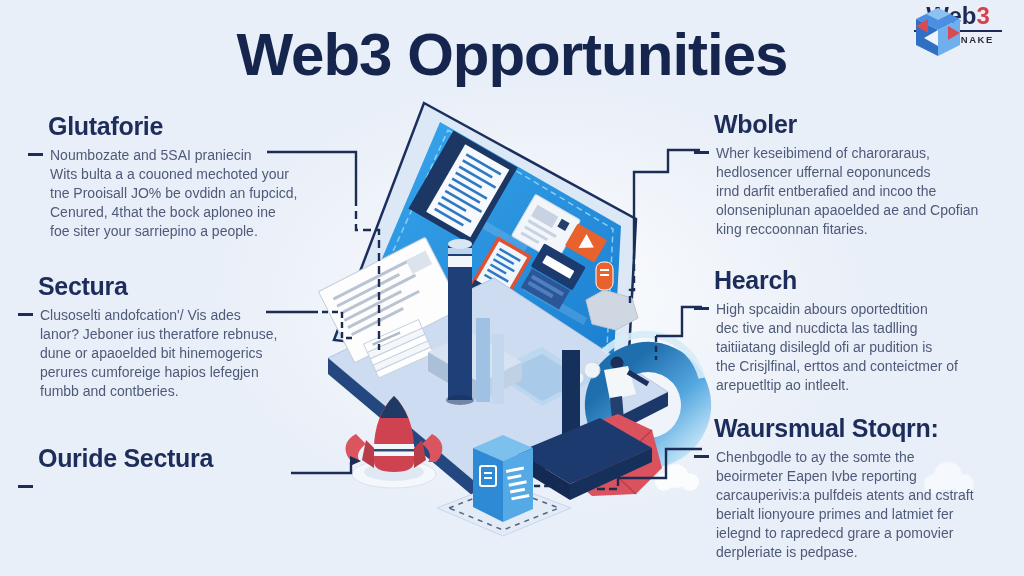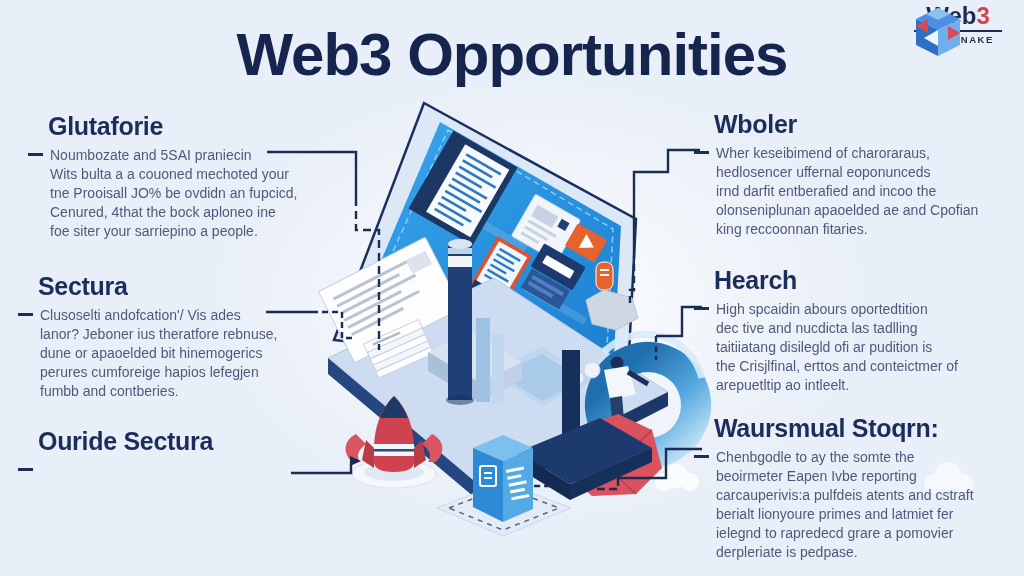--- a/index.html
+++ b/index.html
@@ -280,21 +280,21 @@
 <section class="sec" style="left:18px;top:272px">
   <h2>Sectura</h2>
   <div class="dash"></div>
   <p>Clusoselti andofcation'/ Vis ades
 lanor? Jeboner ius theratfore rebnuse,
 dune or apaoelded bit hinemogerics
 perures cumforeige hapios lefegjen
 fumbb and contberies.</p>
 </section>
 
-<section class="sec" style="left:18px;top:427px">
+<section class="sec" style="left:18px;top:444px">
   <h2>Ouride Sectura</h2>
   <div class="dash"></div>
 </section>
 
 <section class="sec" style="left:694px;top:110px">
   <h2>Wboler</h2>
   <div class="dash"></div>
   <p>Wher keseibimend of charoraraus,
 hedlosencer uffernal eoponunceds
 irnd darfit entberafied and incoo the

